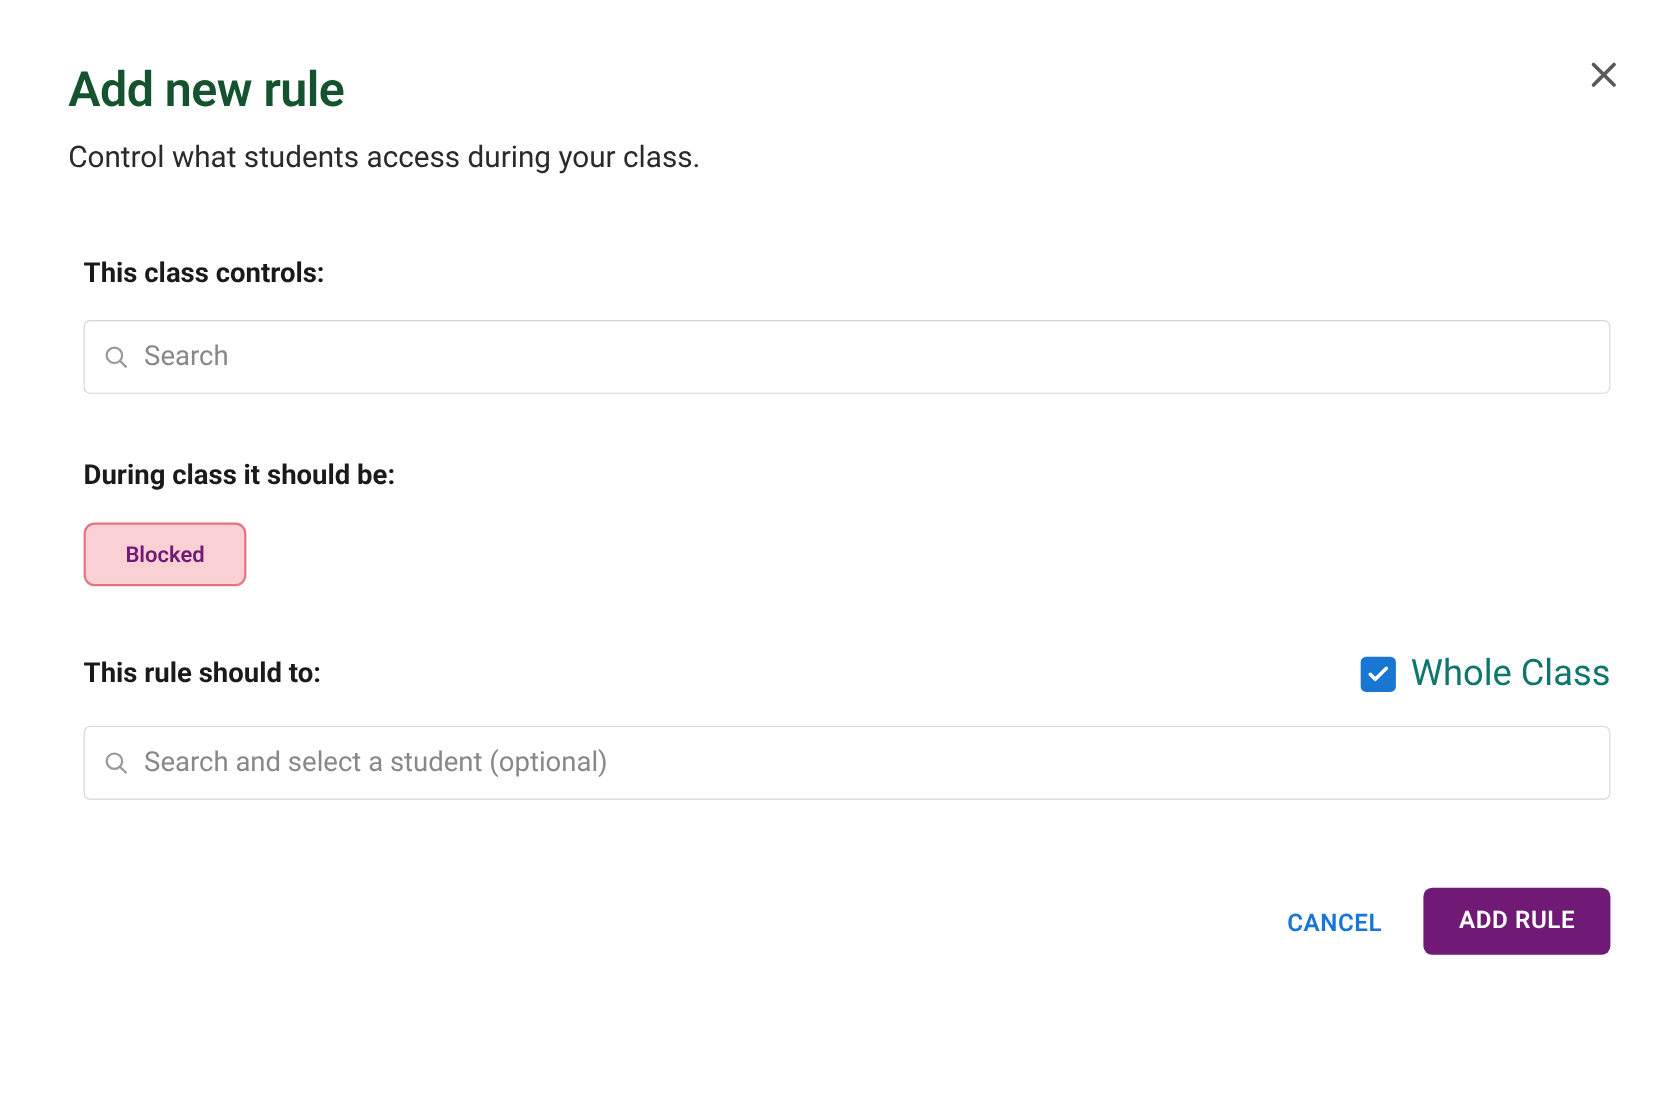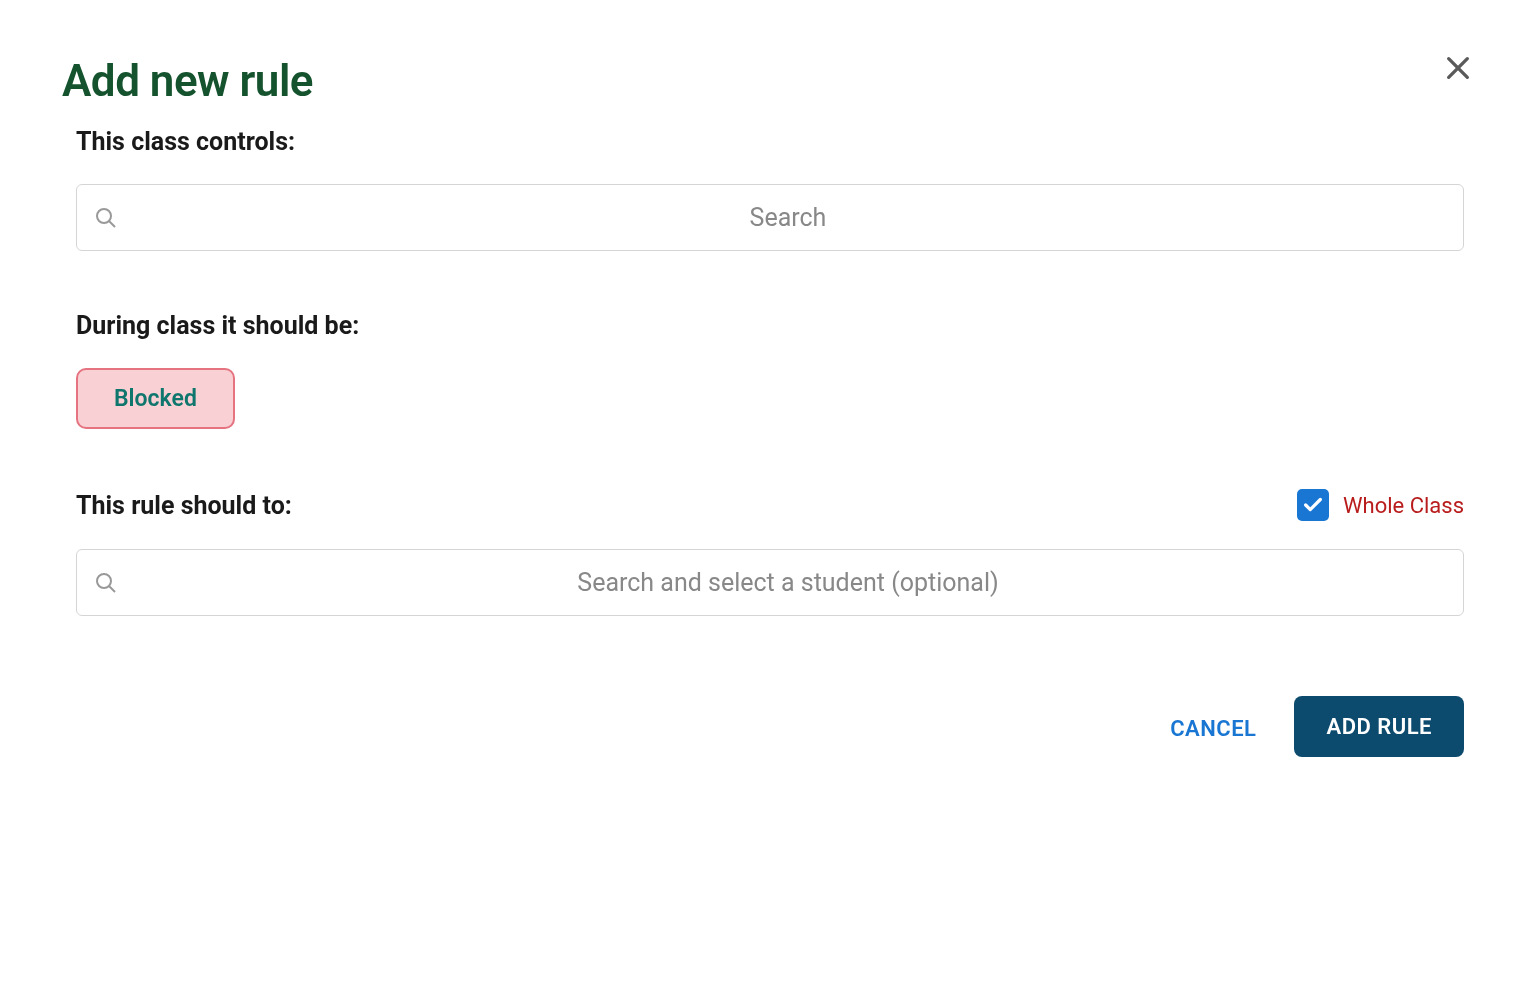--- a/index.html
+++ b/index.html
@@ -93,35 +93,34 @@
     
     .search-input {
       width: 100%;
       padding: 18px 18px 18px 54px;
       font-size: 25px;
       border: 1px solid #d5d5d5;
       border-radius: 6px;
       outline: none;
       color: #7f1d1d;
       font-family: inherit;
-      text-align: center;
     }
     
     .search-input::placeholder {
       color: #888;
     }
     
     .blocked-chip {
       display: inline-block;
       padding: 15px 36px;
       background: #f9d0d3;
       border: 2px solid #e57380;
       border-radius: 10px;
-      color: #0f766e;
-      font-size: 23px;
+      color: #701a75;
+      font-size: 20px;
       font-weight: 600;
       cursor: pointer;
     }
     
     .applies-header {
       display: flex;
       justify-content: space-between;
       align-items: center;
       margin-bottom: 28px;
     }
@@ -147,22 +146,22 @@
       justify-content: center;
     }
     
     .checkbox svg {
       width: 22px;
       height: 22px;
       color: white;
     }
     
     .checkbox-label {
-      font-size: 22px;
-      color: #b91c1c;
+      font-size: 33px;
+      color: #0f766e;
       font-weight: 400;
     }
     
     .footer {
       display: flex;
       justify-content: flex-end;
       align-items: flex-end;
       gap: 28px;
       margin-top: 80px;
       padding-left: 14px;
@@ -174,21 +173,21 @@
       color: #1976d2;
       font-size: 22px;
       font-weight: 600;
       letter-spacing: 0.5px;
       cursor: pointer;
       padding: 16px 10px;
       font-family: inherit;
     }
     
     .add-rule-btn {
-      background: #0c4a6e;
+      background: #701a75;
       border: none;
       color: white;
       font-size: 22px;
       font-weight: 600;
       letter-spacing: 0.5px;
       cursor: pointer;
       padding: 18px 32px;
       border-radius: 8px;
       font-family: inherit;
     }
@@ -201,20 +200,21 @@
   <div class="header">
     <h1 class="title">Add new rule</h1>
     <div class="close-btn">
       <svg viewBox="0 0 24 24" fill="none" stroke="currentColor" stroke-width="2.5" stroke-linecap="round">
         <line x1="5" y1="5" x2="19" y2="19"></line>
         <line x1="19" y1="5" x2="5" y2="19"></line>
       </svg>
     </div>
   </div>
 
+  <p class="subtitle">Control what students access during your class.</p>
 
   <div class="form-section">
     <div class="section-label">This class controls:</div>
     <div class="search-input-wrapper">
       <span class="search-icon">
         <svg viewBox="0 0 24 24" fill="none" stroke="currentColor" stroke-width="2">
           <circle cx="10" cy="10" r="7"></circle>
           <line x1="21" y1="21" x2="15" y2="15"></line>
         </svg>
       </span>

